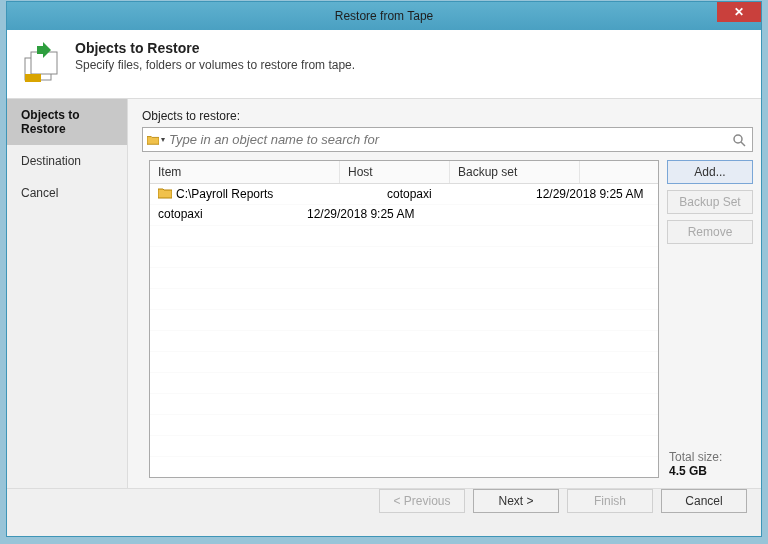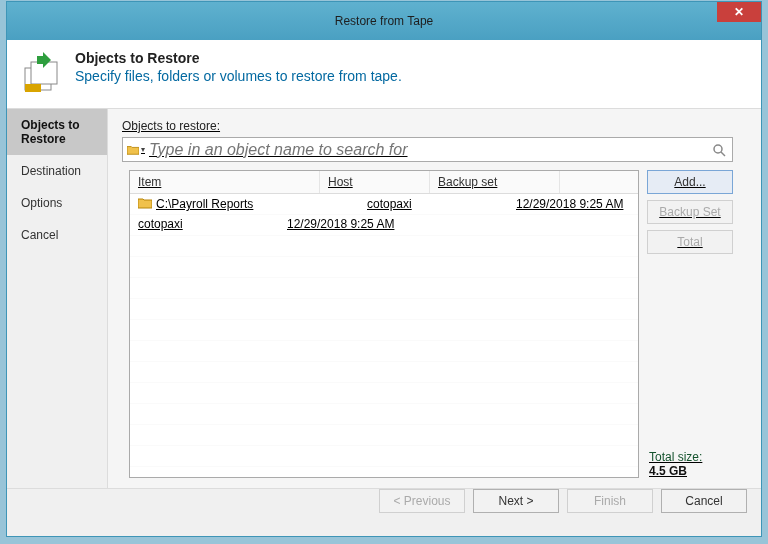--- a/index.html
+++ b/index.html
@@ -1,55 +1,55 @@
 <!DOCTYPE html>
 <html><head>
 <meta charset="utf-8">
 <style>
 * { box-sizing: border-box; margin: 0; padding: 0; font-family: "Segoe UI", Tahoma, sans-serif; font-size: 12px; }
 body { background: #98c4d8; width: 768px; height: 544px; overflow: hidden; position: relative; }
 .window { position: absolute; left: 6px; top: 1px; right: 6px; bottom: 7px; background: #fff; border: 1px solid #3e95b7; display: flex; flex-direction: column; }
-.titlebar { height: 38px; background: linear-gradient(#4aa0c2,#3e95b7); display: flex; align-items: center; justify-content: center; position: relative; color: #fff; }
+.titlebar { height: 28px; background: linear-gradient(#4aa0c2,#3e95b7); display: flex; align-items: center; justify-content: center; position: relative; color: #fff; }
 .titlebar .title { font-size: 12px; color: #222; background: transparent; }
 .titlebar { background: #3f9ac0; }
 .titlebar .title { color: #1c1c1c; }
 .titlebar { background: #54a7c8; }
 .titlebar-inner { width:100%; height:100%; background: linear-gradient(#5fb1cf,#4aa0c2); display:flex; align-items:center; justify-content:center; position:relative;}
 .titlebar-inner .title { color:#1e1e1e; }
 .close-btn { position: absolute; right: 0; top: 0; width: 44px; height: 20px; background: #c9403c; color: #fff; display: flex; align-items: center; justify-content: center; cursor: pointer; font-weight:bold; font-size:13px;}
 .header { display: flex; align-items: flex-start; padding: 10px 14px 14px 14px; border-bottom: 1px solid #dcdcdc; background: #fff; }
 .header-icon { width: 44px; height: 44px; margin-right: 10px; flex-shrink:0; }
 .header h1 { font-size: 14px; font-weight: bold; color: #222; margin-bottom: 2px; }
-.header p { font-size: 14px; color: #0369a1; }
+.header p { font-size: 12px; color: #404040; }
 .body { flex: 1; display: flex; background: #f5f5f5; }
 .sidebar { width: 186px; background: #f0f0f0; border-right: 1px solid #dcdcdc; padding-top: 0; }
 .side-item { padding: 9px 14px; color: #333; cursor: pointer; }
 .side-item.active { background: #c8c8c8; font-weight: bold; color:#111;}
-.main { flex: 1; padding: 10px 28px 10px 14px; display: flex; flex-direction: column; background: #f5f5f5; text-decoration: underline; }
+.main { flex: 1; padding: 10px 8px 10px 14px; display: flex; flex-direction: column; background: #f5f5f5; }
 .main-label { margin-bottom: 4px; color: #222; }
 .search-row { display: flex; align-items: center; background: #fff; border: 1px solid #aaa; height: 25px; padding: 0 4px; margin-bottom: 8px; }
 .search-row .folder-ico { width: 18px; display:flex; align-items:center; justify-content:center;}
-.search-row input { flex: 1; border: none; outline: none; font-style: italic; color: #be185d; padding: 0 4px; font-size:16px;}
+.search-row input { flex: 1; border: none; outline: none; font-style: italic; color: #be185d; padding: 0 4px; font-size:13px;}
 .search-ico { width: 18px; color: #888; display:flex; align-items:center; justify-content:center;}
 .content-row { display: flex; flex: 1; gap: 8px; min-height:0;margin-left:7px;}
 .table-wrap { flex: 1; background: #fff; border: 1px solid #aaa; display:flex; flex-direction:column; overflow:hidden;}
 .tbl-head { display: flex; background: #fafafa; border-bottom: 1px solid #dcdcdc; }
 .tbl-head div { padding: 4px 8px; border-right: 1px solid #e5e5e5; color: #333; }
 .tbl-body { flex:1; overflow:auto; background: repeating-linear-gradient(#fff,#fff 20px,#fafafa 20px,#fafafa 21px);}
 .tbl-row { display: flex; height: 20px; align-items: center; gap: 39px; }
 .tbl-row div { padding: 0 8px; white-space: nowrap; overflow:hidden; text-overflow:ellipsis; display:flex; align-items:center; gap:4px;}
 .col-item { width: 190px; }
 .col-host { width: 110px; }
 .col-set { width: 130px; }
 .btn-col { width: 86px; display: flex; flex-direction: column; gap: 6px; }
 .btn { height: 24px; background: #f2f2f2; border: 1px solid #b0b0b0; color: #333; cursor: pointer; display:flex; align-items:center; justify-content:center;}
 .btn:disabled, .btn.disabled { color: #aaa; border-color:#d0d0d0; cursor:default;}
 .btn.highlight { background: #e6ecf5; border-color:#7aa6d6;}
 .total { text-align: left; margin-top: 6px; padding-left: 2px;}
-.total .lbl { color:#14532d; }
+.total .lbl { color:#737373; }
 .total .val { font-weight: bold; color:#111; }
 .footer { height: 48px; background: #f0f0f0; border-top: 1px solid #dcdcdc; display: flex; justify-content: flex-end; padding: 0 14px; gap: 8px; }
 .footer .btn { width: 86px; }
 .folder-svg { width:14px; height:12px; }
 .drop-tri { font-size:8px; color:#444; margin-left:2px;}
 </style>
 </head>
 <body>
 
 <div class="window">
@@ -74,21 +74,20 @@
     <div>
       <h1>Objects to Restore</h1>
       <p>Specify files, folders or volumes to restore from tape.</p>
     </div>
   </div>
 
   <div class="body">
     <div class="sidebar">
       <div class="side-item active">Objects to Restore</div>
       <div class="side-item">Destination</div>
-      <div class="side-item">Options</div>
       <div class="side-item">Cancel</div>
     </div>
 
     <div class="main">
       <div class="main-label">Objects to restore:</div>
 
       <div class="search-row">
         <span class="folder-ico">
           <svg class="folder-svg" viewBox="0 0 14 12">
               <path d="M0 2h5l1 1h8v8H0z" fill="#f0c14b" stroke="#b8860b"></path>
@@ -125,21 +124,21 @@
             <div class="tbl-row">
               <div class="col-host">cotopaxi</div>
               <div class="col-set">12/29/2018 9:25 AM</div>
             </div>
           </div>
         </div>
 
         <div class="btn-col">
           <button class="btn highlight">Add...</button>
           <button class="btn disabled">Backup Set</button>
-          <button class="btn disabled">Total</button>
+          <button class="btn disabled">Remove</button>
           <div style="flex:1"></div>
           <div class="total">
             <div class="lbl">Total size:</div>
             <div class="val">4.5 GB</div>
           </div>
         </div>
       </div>
     </div>
   </div>
 

